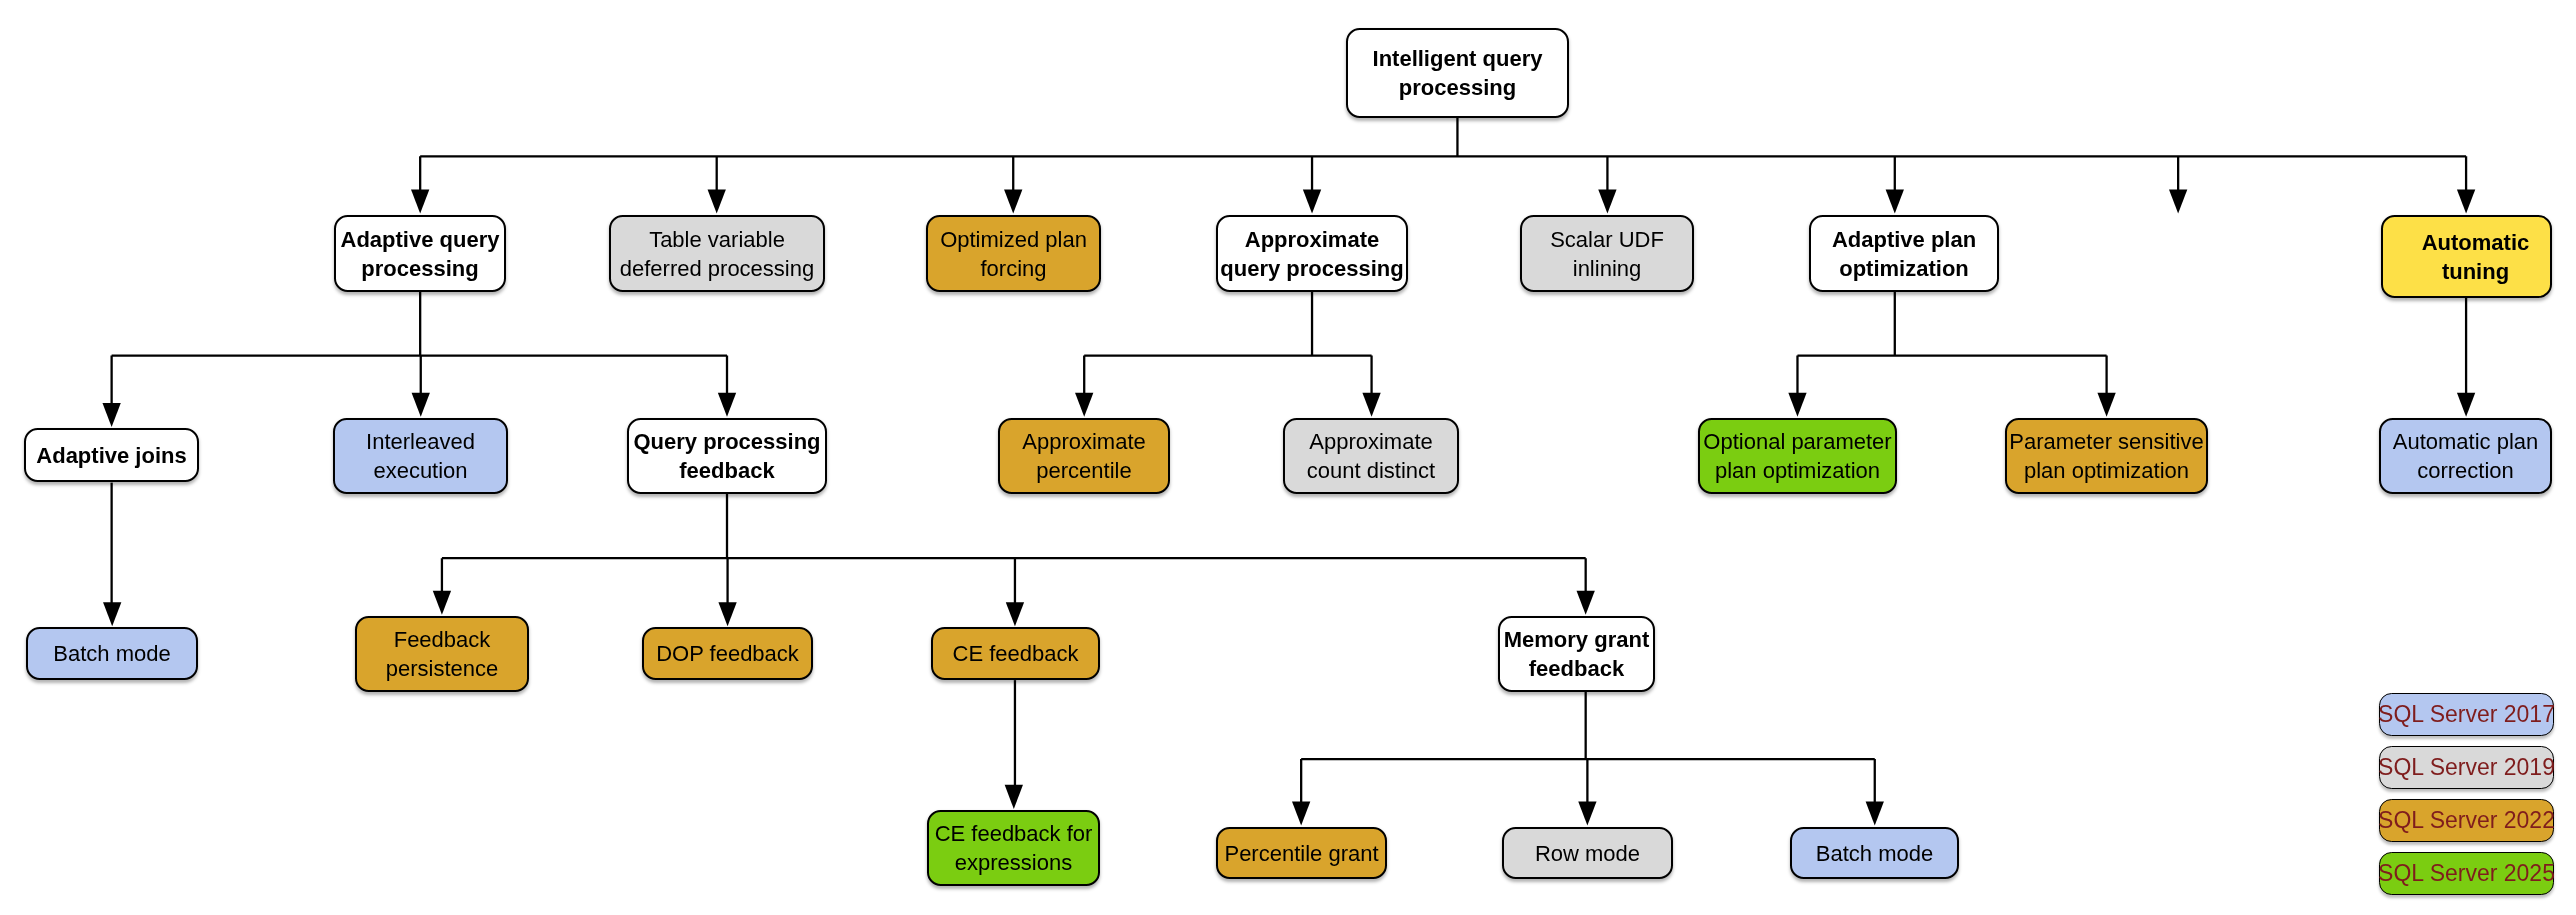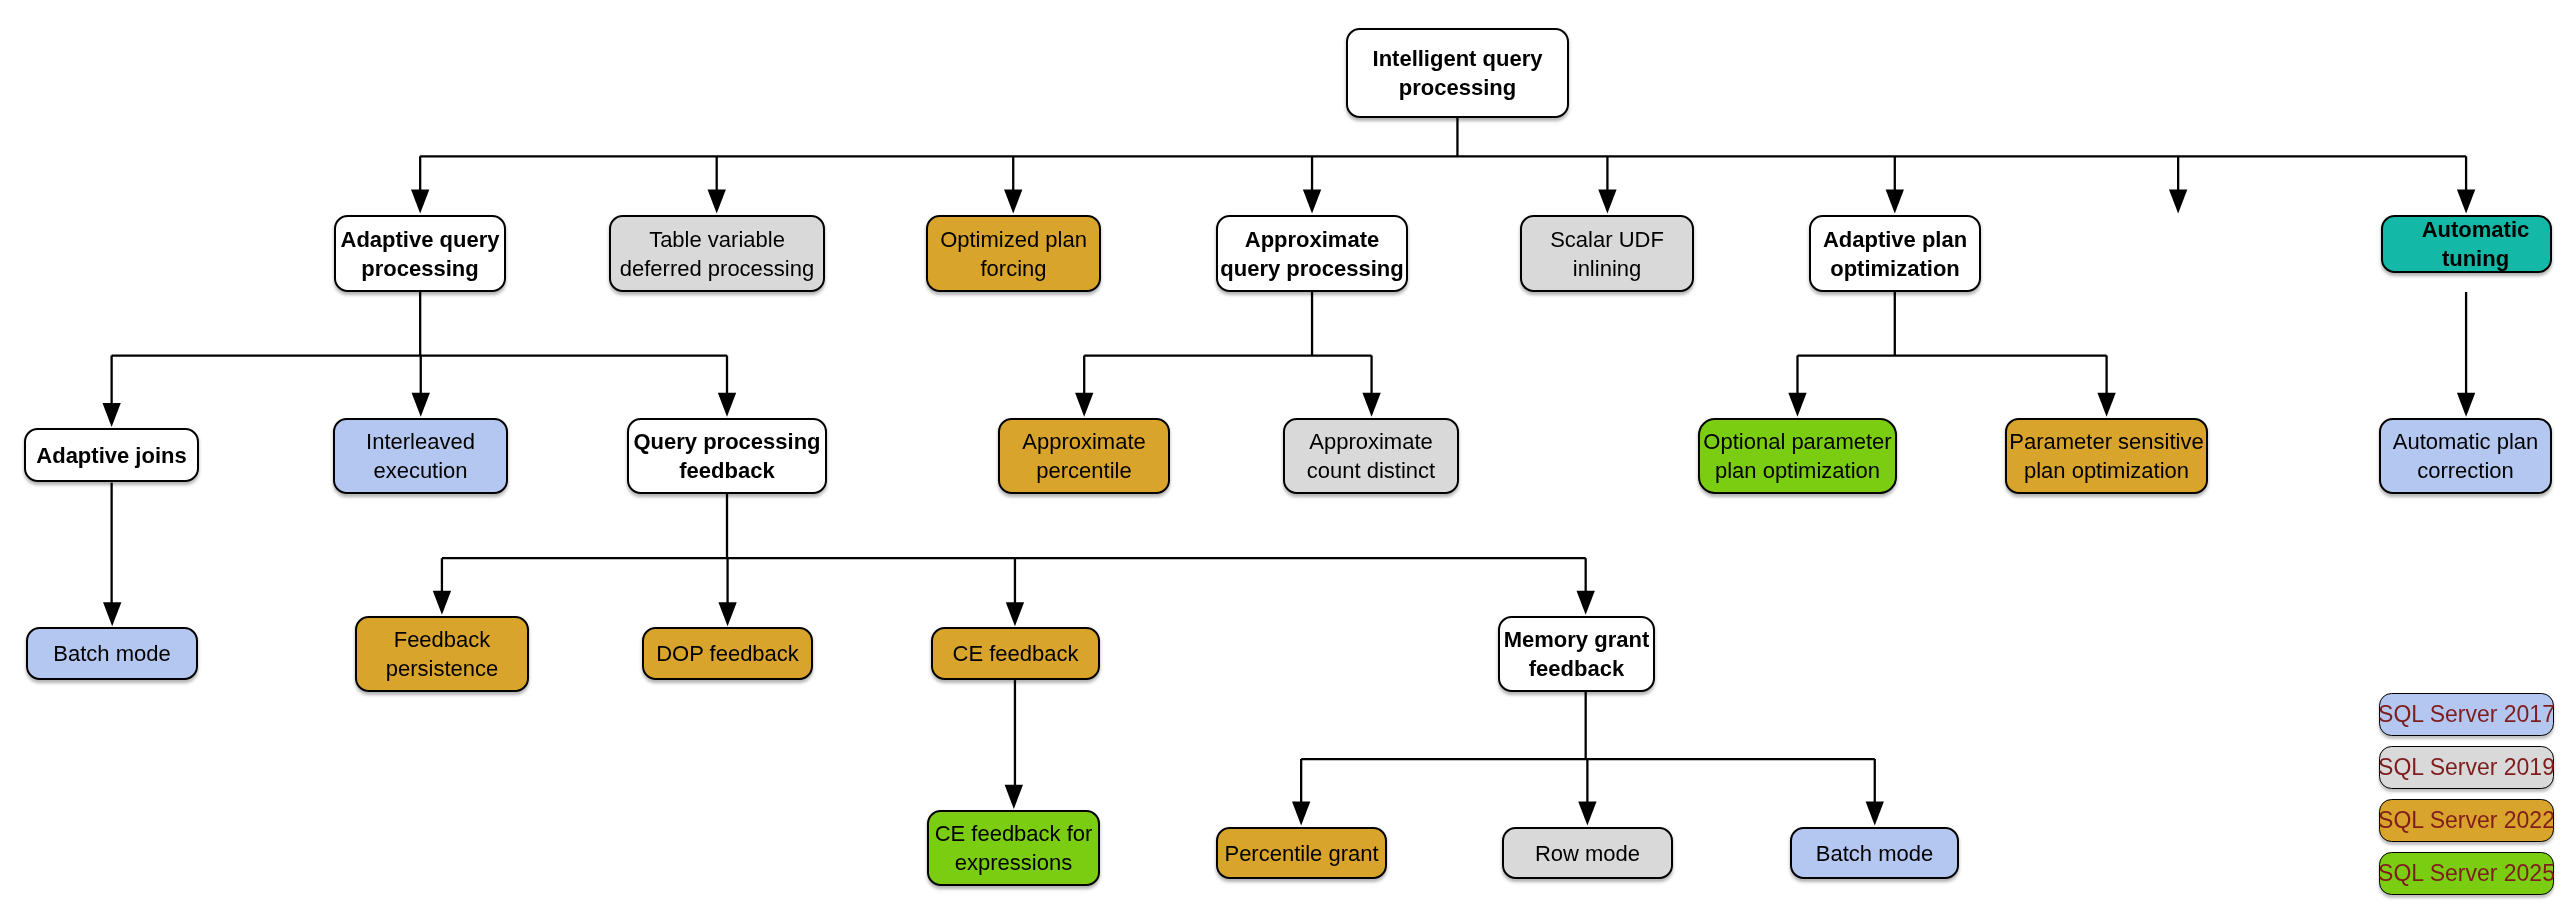--- a/index.html
+++ b/index.html
@@ -106,25 +106,25 @@
       <div>forcing</div>
     </div>
     <div class="node bold" style="left: 1216px; top: 215px; width: 192px; height: 77px; background: rgb(255, 255, 255);">
       <div>Approximate</div>
       <div>query processing</div>
     </div>
     <div class="node" style="left: 1520px; top: 215px; width: 174px; height: 77px; background: rgb(217, 217, 217);">
       <div>Scalar UDF</div>
       <div>inlining</div>
     </div>
-    <div class="node bold" style="left: 1809px; top: 215px; width: 172px; height: 77px; background: rgb(255, 255, 255);">
+    <div class="node bold" style="left: 1809px; top: 215px; width: 190px; height: 77px; background: rgb(255, 255, 255);">
       <div>Adaptive plan</div>
       <div>optimization</div>
     </div>
-    <div class="node bold" style="left: 2381px; top: 215px; width: 171px; height: 58px; background: #14b8a6; padding-left: 18px;">
+    <div class="node bold" style="left: 2381px; top: 215px; width: 171px; height: 83px; background: #fde047; padding-left: 18px;">
       <div>Automatic</div>
       <div>tuning</div>
     </div>
     <div class="node bold" style="left: 24px; top: 428px; width: 175px; height: 54px; background: rgb(255, 255, 255);">
       <div>Adaptive joins</div>
     </div>
     <div class="node" style="left: 333px; top: 418px; width: 175px; height: 76px; background: rgb(180, 199, 240);">
       <div>Interleaved</div>
       <div>execution</div>
     </div>
@@ -133,21 +133,21 @@
       <div>feedback</div>
     </div>
     <div class="node" style="left: 998px; top: 418px; width: 172px; height: 76px; background: rgb(217, 164, 44);">
       <div>Approximate</div>
       <div>percentile</div>
     </div>
     <div class="node" style="left: 1283px; top: 418px; width: 176px; height: 76px; background: rgb(217, 217, 217);">
       <div>Approximate</div>
       <div>count distinct</div>
     </div>
-    <div class="node" style="left: 1698px; top: 418px; width: 199px; height: 76px; background: rgb(123, 205, 17); border-radius: 17px;">
+    <div class="node" style="left: 1698px; top: 418px; width: 199px; height: 76px; background: rgb(123, 205, 17);">
       <div>Optional parameter</div>
       <div>plan optimization</div>
     </div>
     <div class="node" style="left: 2005px; top: 418px; width: 203px; height: 76px; background: rgb(217, 164, 44);">
       <div>Parameter sensitive</div>
       <div>plan optimization</div>
     </div>
     <div class="node" style="left: 2379px; top: 418px; width: 173px; height: 76px; background: rgb(180, 199, 240);">
       <div>Automatic plan</div>
       <div>correction</div>

